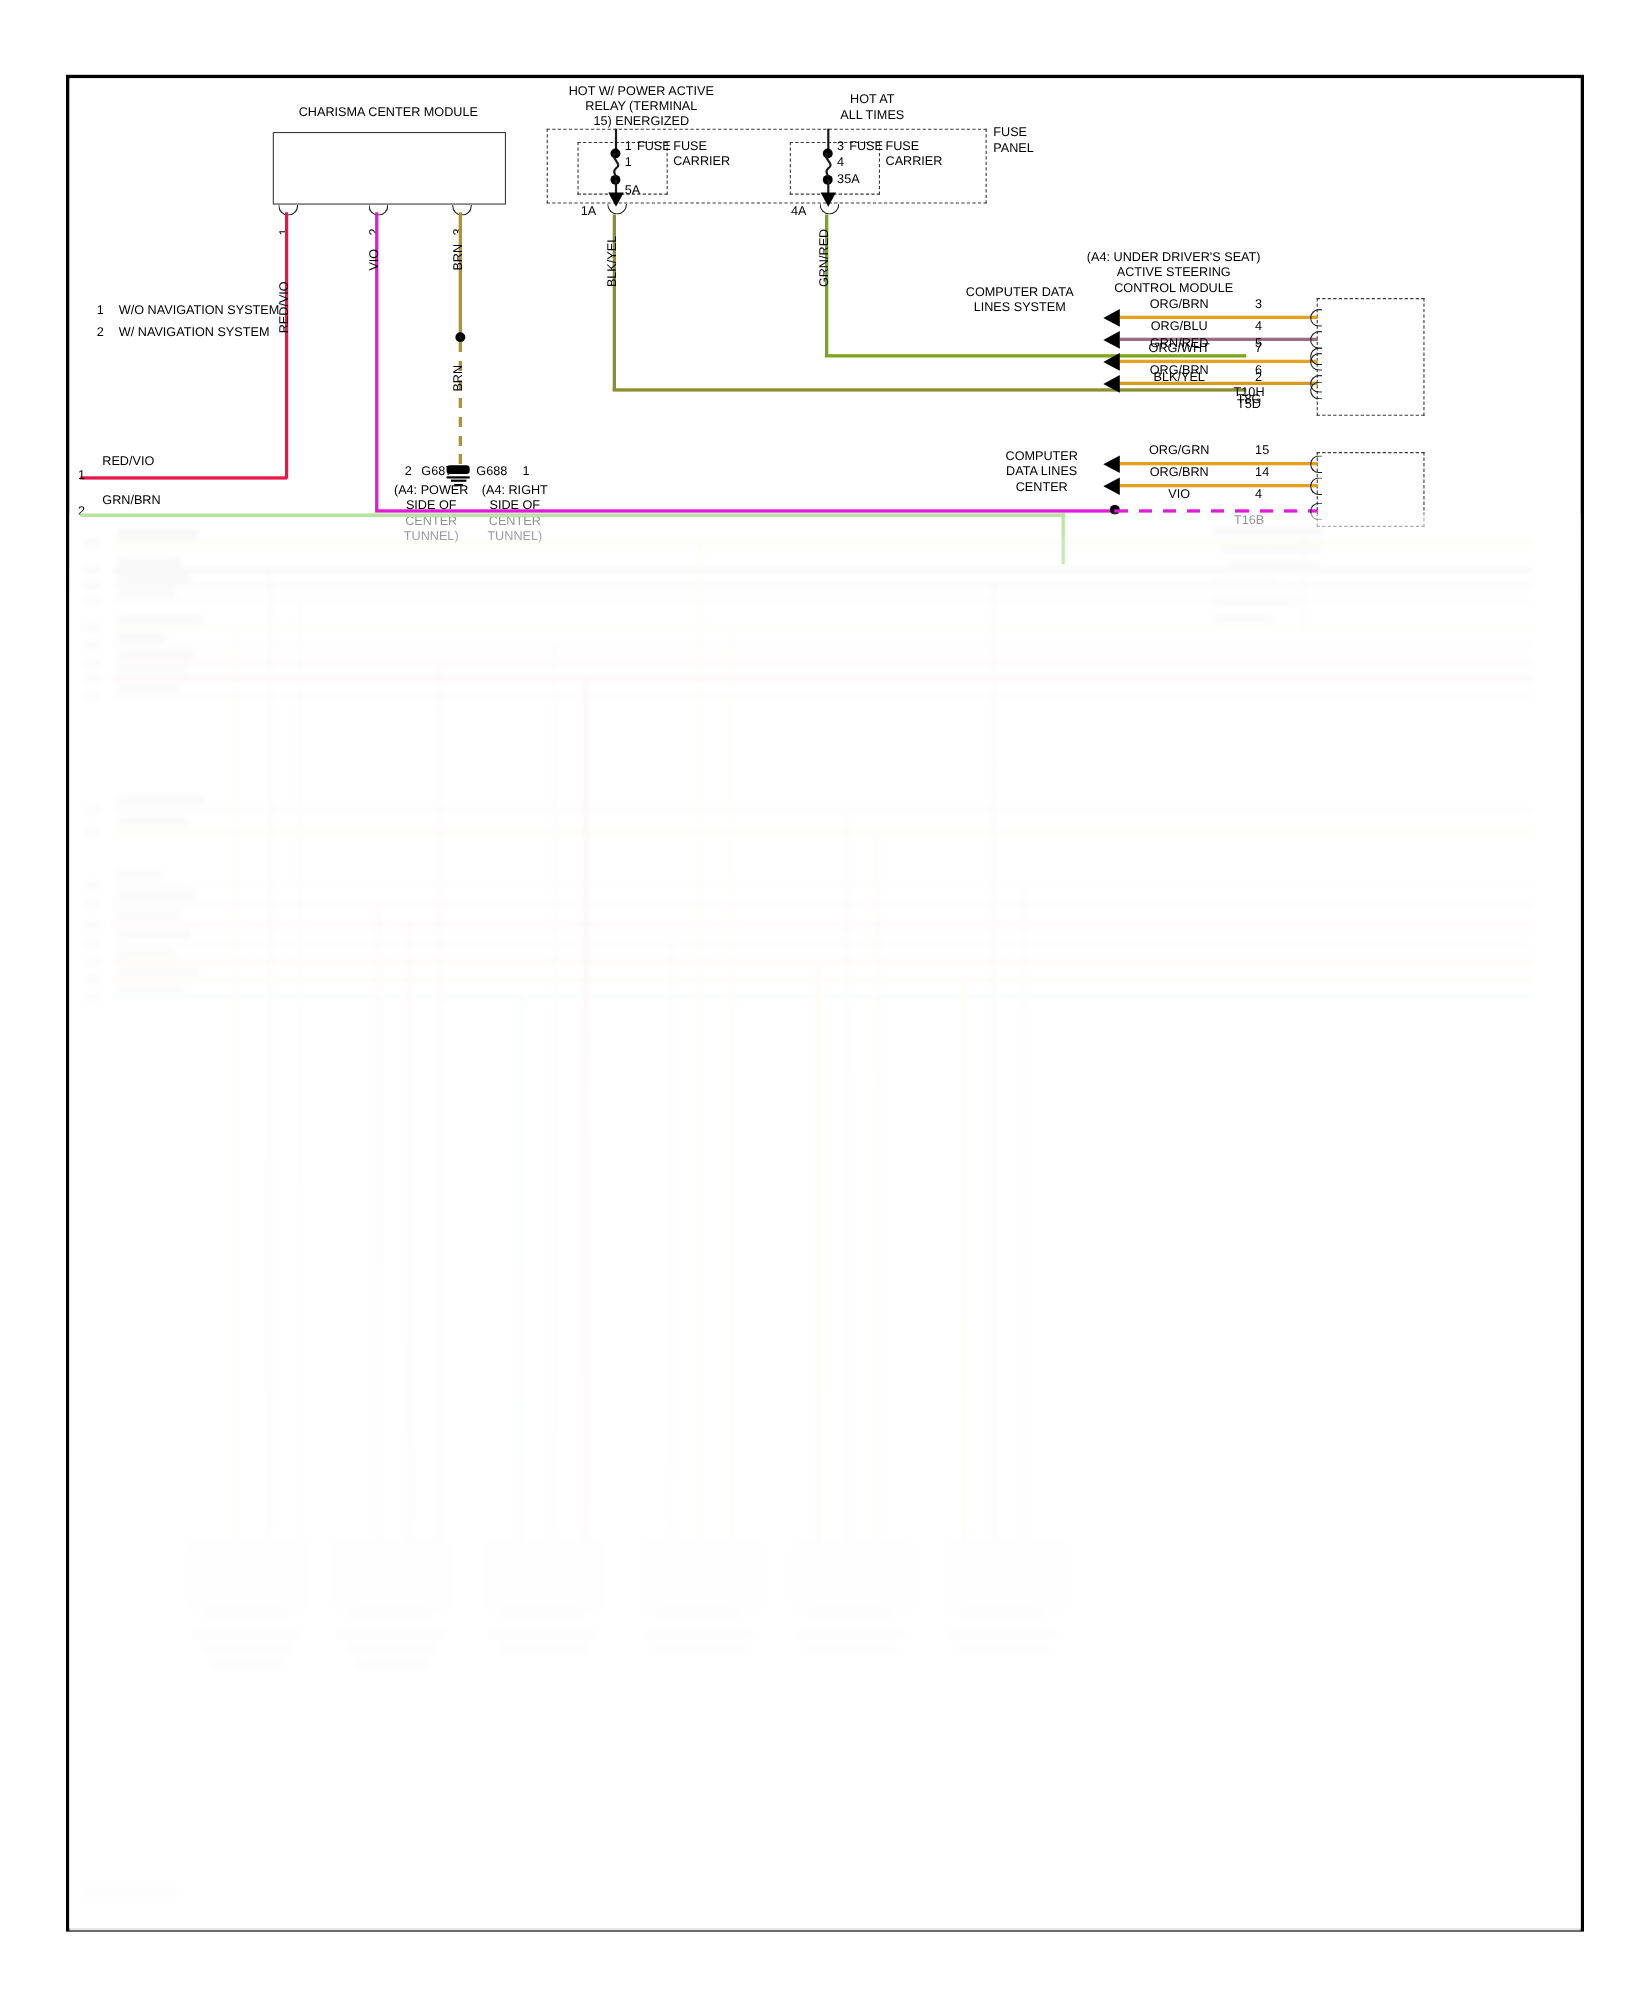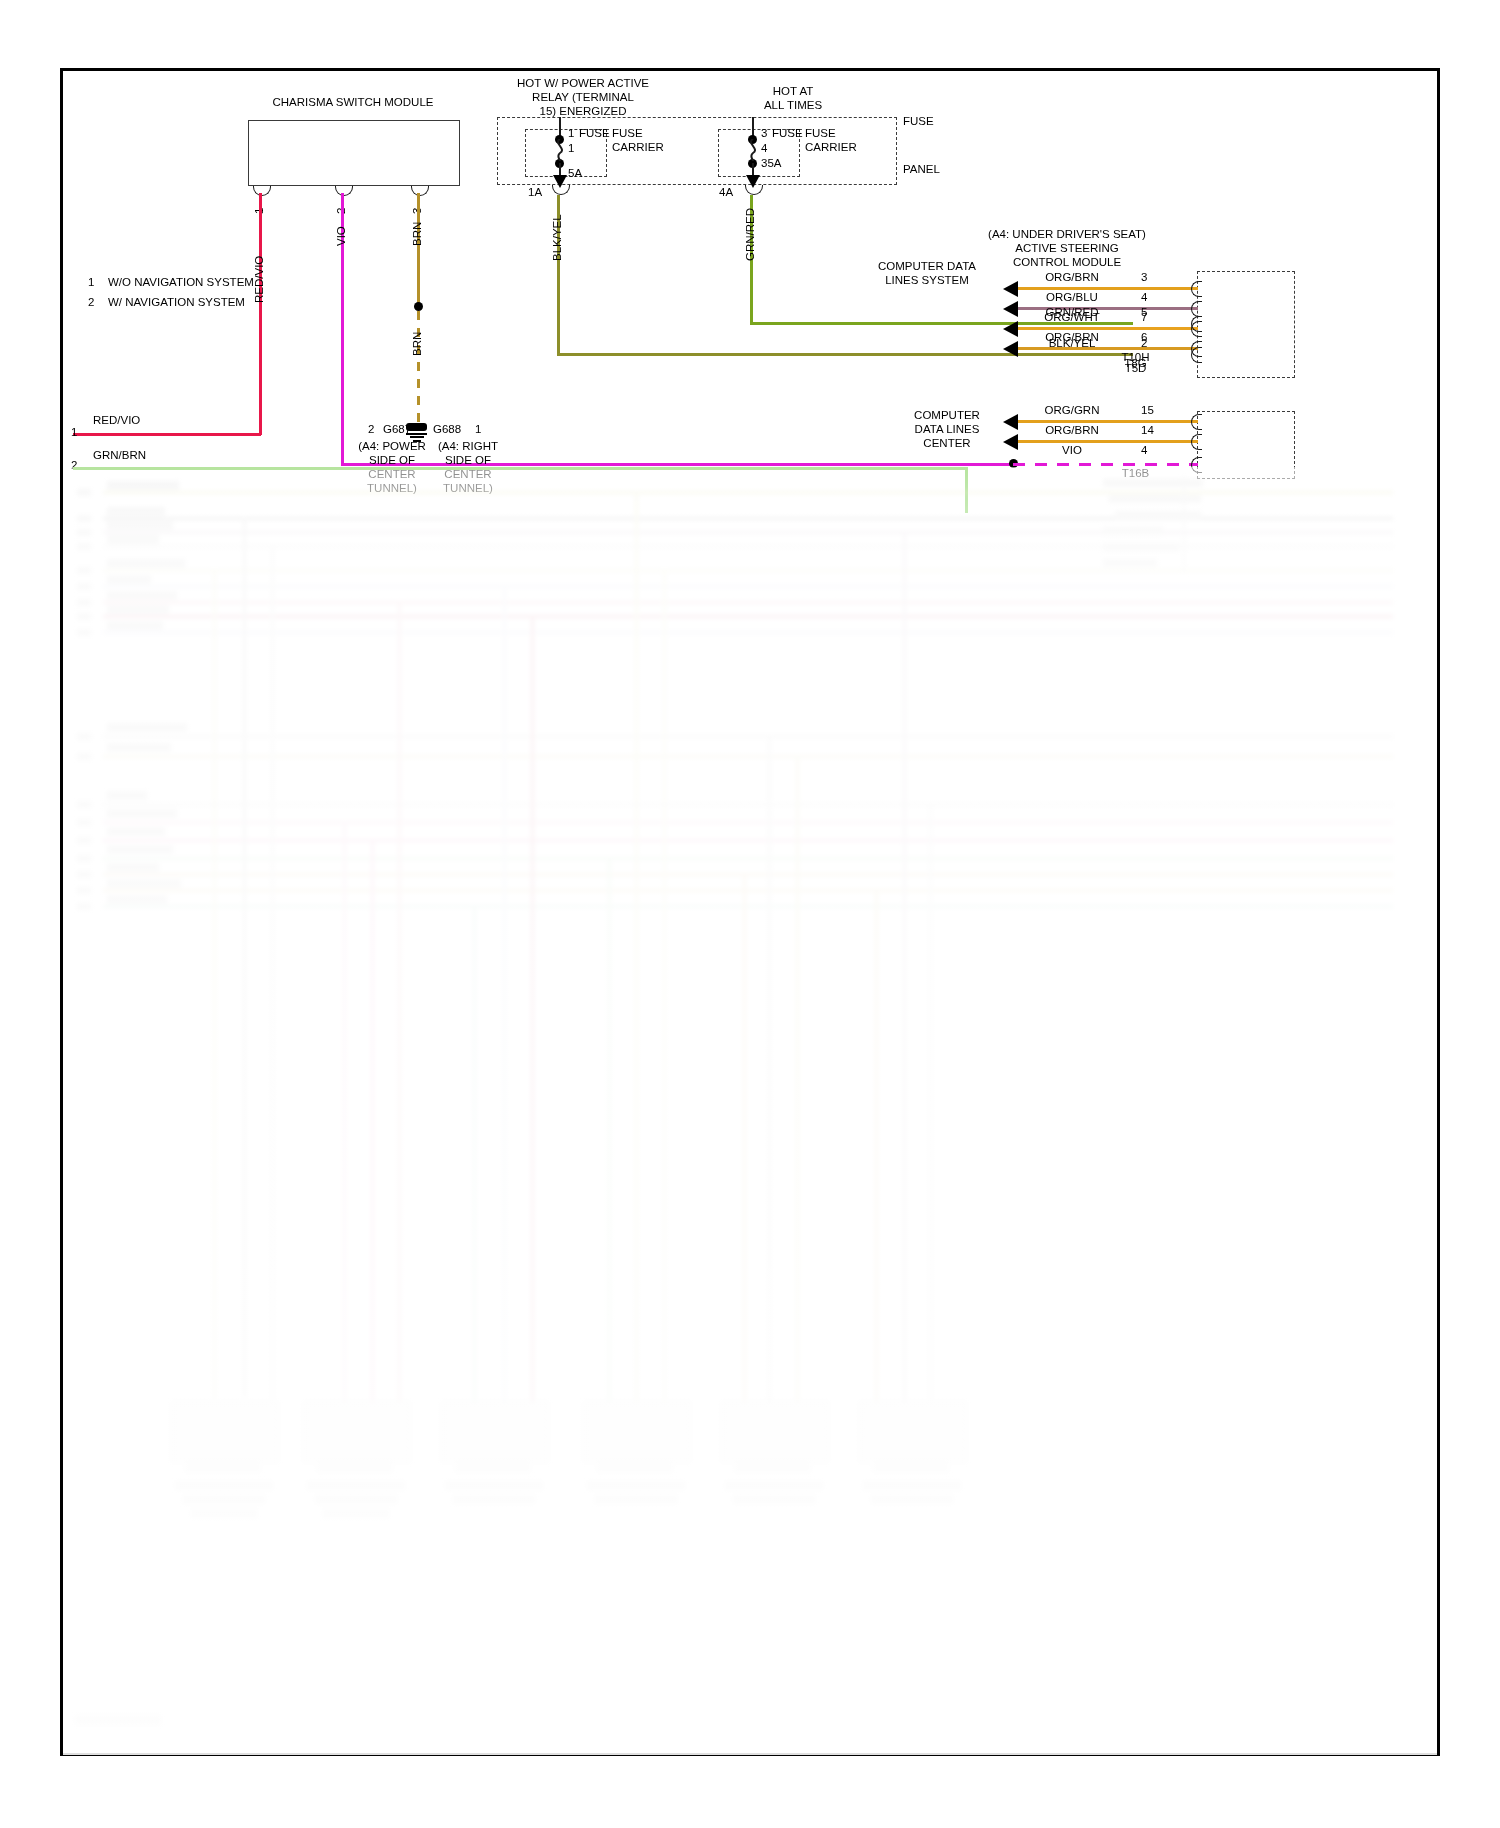--- a/index.html
+++ b/index.html
@@ -42,21 +42,21 @@
             background:linear-gradient(to bottom, rgba(255,255,255,.55) 0%, rgba(255,255,255,.72) 6%, rgba(255,255,255,.78) 60%, rgba(255,255,255,.88) 100%);
             pointer-events:none;}
 </style>
 </head>
 <body>
 
 <div id="page">
 
   <div id="sheet">
 
-    <div class="lbl c" style="left:185px;top:25px;width:210px;">CHARISMA SWITCH MODULE</div>
+    <div class="lbl c" style="left:185px;top:25px;width:210px;">CHARISMA CENTER MODULE</div>
 
     <div class="box" style="left:185px;top:49px;width:212px;height:66px;"></div>
 
     <div class="fork" style="left:190px;top:115px;"></div>
     <div class="fork" style="left:272px;top:115px;"></div>
     <div class="fork" style="left:348px;top:115px;"></div>
 
     <div class="vlbl" style="left:190px;top:143px;">1</div>
     <div class="vlbl" style="left:272px;top:143px;">2</div>
     <div class="vlbl" style="left:348px;top:143px;">3</div>
@@ -106,21 +106,21 @@
     <div class="lbl" style="left:30px;top:343px;">RED/VIO</div>
 
     <div class="lbl" style="left:8px;top:388px;">2</div>
     <div class="lbl" style="left:30px;top:378px;">GRN/BRN</div>
 
     <div class="wire h" style="left:10px;top:396px;width:895px;background:#5ec42a;"></div>
     <div class="wire v" style="left:902px;top:396px;height:46px;background:#5ec42a;"></div>
 
     <div class="dash" style="left:434px;top:46px;width:400px;height:68px;"></div>
     <div class="lbl" style="left:840px;top:44px;">FUSE</div>
-    <div class="lbl" style="left:840px;top:58px;margin-top:34px;">PANEL</div>
+    <div class="lbl" style="left:840px;top:58px;">PANEL</div>
 
     <div class="lbl c" style="left:420px;top:6px;width:200px;">HOT W/ POWER ACTIVE</div>
     <div class="lbl c" style="left:420px;top:20px;width:200px;">RELAY (TERMINAL</div>
     <div class="lbl c" style="left:420px;top:34px;width:200px;">15) ENERGIZED</div>
 
     <div class="lbl c" style="left:660px;top:14px;width:140px;">HOT AT</div>
     <div class="lbl c" style="left:660px;top:28px;width:140px;">ALL TIMES</div>
 
     <div class="dash" style="left:462px;top:58px;width:82px;height:48px;"></div>
     <div class="lbl" style="left:549px;top:56px;">FUSE</div>

